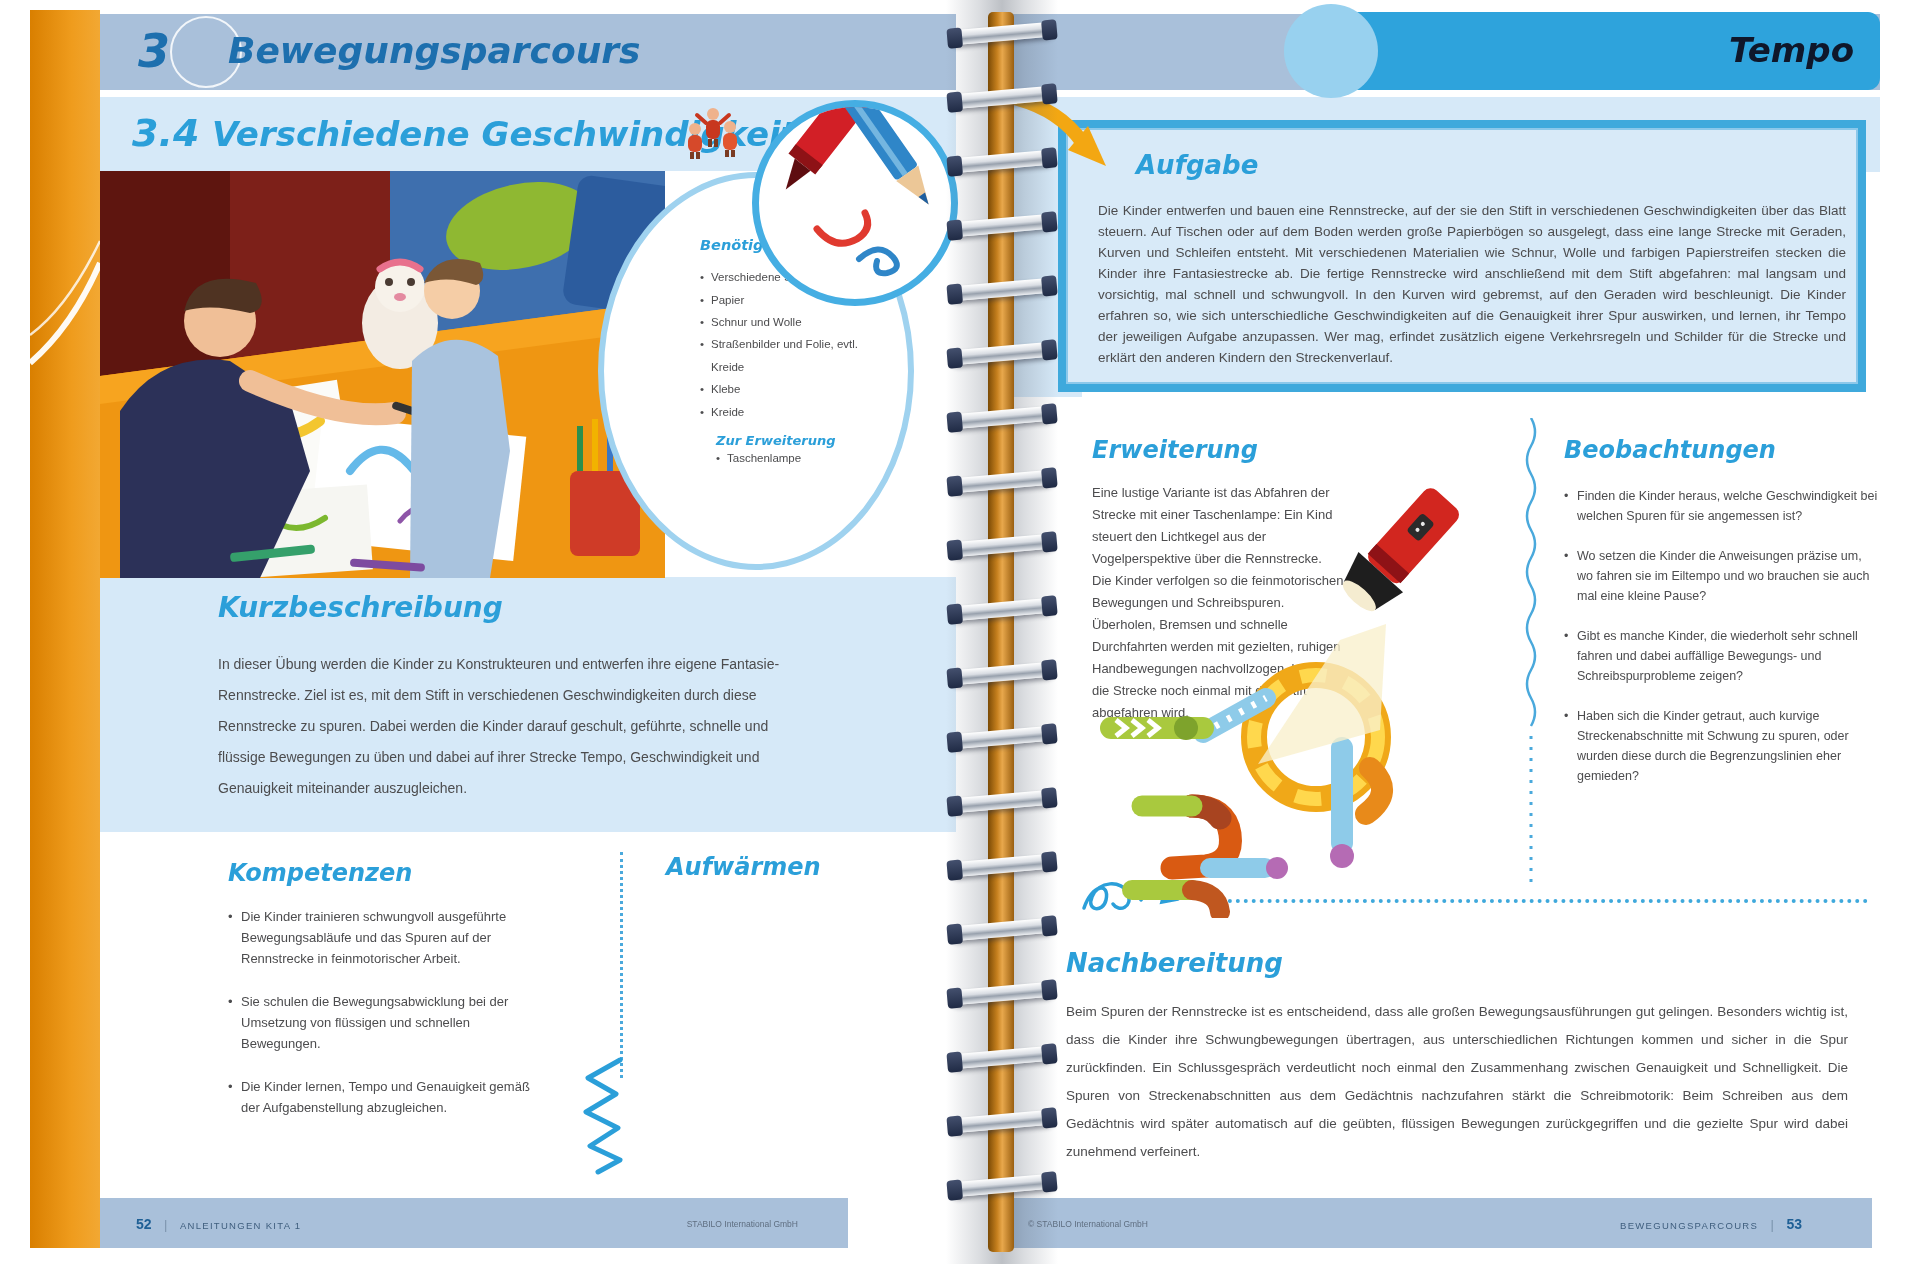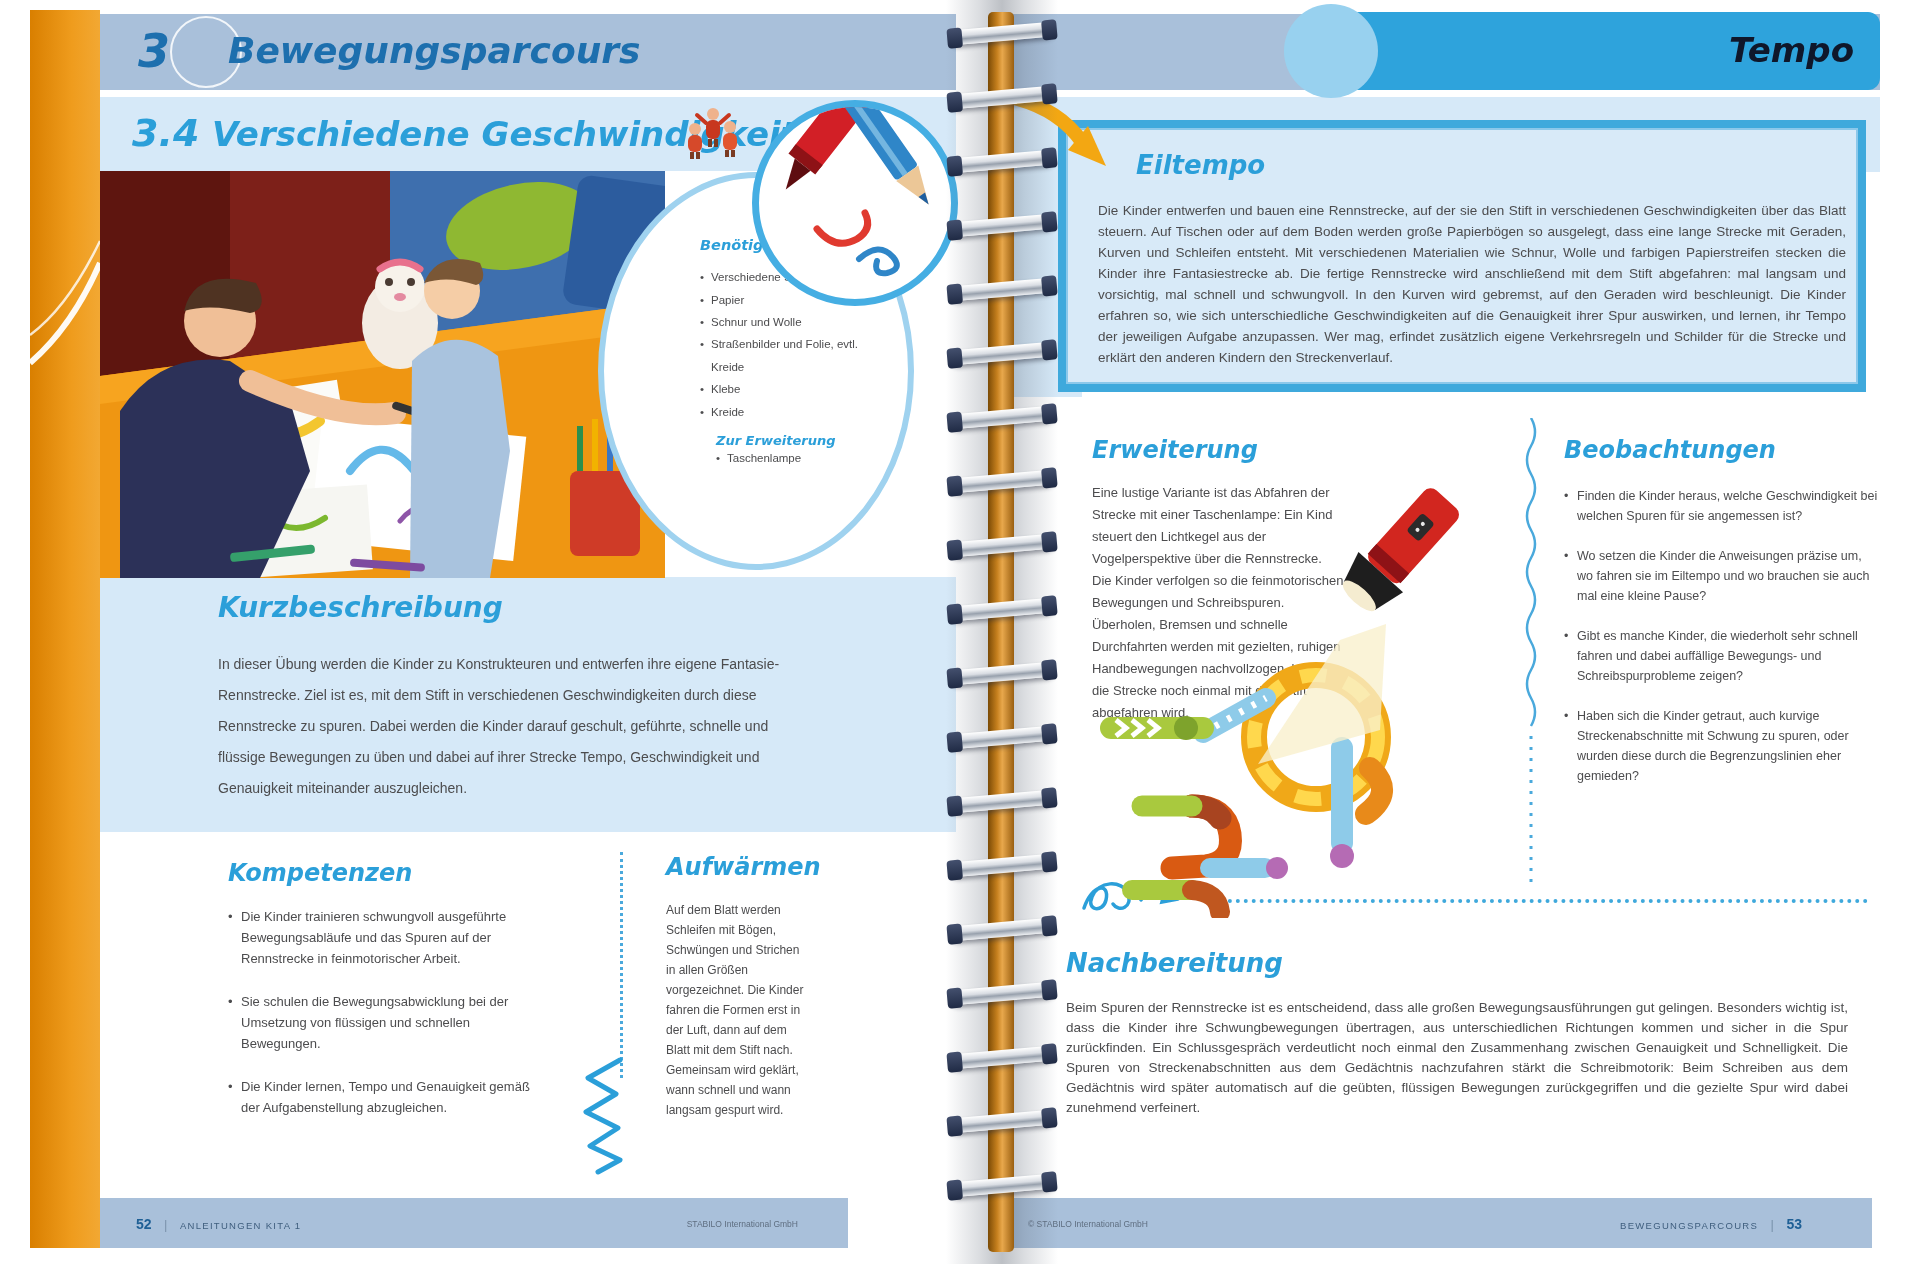--- a/index.html
+++ b/index.html
@@ -110,21 +110,21 @@
   .track { position:absolute; left:1080px; top:628px; z-index:2; }
   .wavy { position:absolute; left:1522px; top:418px; }
   .beo-heading { position:absolute; left:1564px; top:436px; }
   .beo-list { position:absolute; left:1564px; top:486px; width:314px; list-style:none; }
   .beo-list li { position:relative; padding-left:13px; font-size:12.5px; line-height:1.6; color:#4c4c4e; margin-bottom:20px; }
   .beo-list li::before { content:"•"; position:absolute; left:0; }
 
   .scribble { position:absolute; left:1080px; top:876px; }
   .dotline { position:absolute; left:1212px; top:899px; width:656px; border-top:4px dotted #3fa9dc; }
   .nach-heading { position:absolute; left:1066px; top:948px; font-size:26px; }
-  .nach-text { position:absolute; left:1066px; top:998px; width:782px; font-size:13.5px; line-height:20px; text-align:justify; }
+  .nach-text { position:absolute; left:1066px; top:998px; width:782px; font-size:13.5px; line-height:28px; text-align:justify; }
 </style>
 </head>
 <body>
 
 <div id="sheet">
 
   <div class="orange-strip">
     <svg class="swoosh" width="70" height="150" viewBox="0 0 70 150">
       <path d="M0,128 Q42,92 70,28" stroke="#ffffff" stroke-width="6" fill="none" opacity="0.95"></path>
       <path d="M0,100 Q38,72 70,6" stroke="#ffffff" stroke-width="2.5" fill="none" opacity="0.8"></path>
@@ -246,21 +246,20 @@
   <ul class="komp-list">
     <li><span>Die Kinder trainieren schwungvoll ausgeführte Bewegungsabläufe und das Spuren auf der Rennstrecke in feinmotorischer Arbeit.</span></li>
     <li><span>Sie schulen die Bewegungsabwicklung bei der Umsetzung von flüssigen und schnellen Bewegungen.</span></li>
     <li><span>Die Kinder lernen, Tempo und Genauigkeit gemäß der Aufgabenstellung abzugleichen.</span></li>
   </ul>
   <div class="divider-dot"></div>
   <svg class="zigzag" width="52" height="120" viewBox="0 0 52 120">
     <polyline points="44,4 12,22 40,38 10,56 42,72 14,90 44,104 22,116" stroke="#2b9fd9" stroke-width="5" fill="none" stroke-linejoin="round" stroke-linecap="round"></polyline>
   </svg>
   <div class="col-heading hand aufw-heading">Aufwärmen</div>
-  <div class="aufw-text txt">Auf dem Blatt werden Schleifen mit Bögen, Schwüngen und Strichen in allen Größen vorgezeichnet. Die Kinder fahren die Formen erst in der Luft, dann auf dem Blatt mit dem Stift nach. Gemeinsam wird geklärt, wann schnell und wann langsam gespurt wird.</div>
 
   <div class="footer footer-l">
     <div class="row">
       <span class="pg-num">52</span>
       <span class="pg-sep">|</span>
       <span class="pg-label">ANLEITUNGEN KITA 1</span>
     </div>
     <span class="credit credit-l">STABILO International GmbH</span>
   </div>
 
@@ -285,21 +284,21 @@
       <div class="coil" style="top: 986px;"></div>
       <div class="coil" style="top: 1050px;"></div>
       <div class="coil" style="top: 1114px;"></div>
       <div class="coil" style="top: 1178px;"></div>
     </div>
 
   <div class="titleband-r"></div>
   <div class="aufgabe-strip"></div>
 
   <div class="aufgabe-box">
-    <div class="aufgabe-heading hand">Eiltempo</div>
+    <div class="aufgabe-heading hand">Aufgabe</div>
     <div class="aufgabe-text txt">Die Kinder entwerfen und bauen eine Rennstrecke, auf der sie den Stift in verschiedenen Geschwindigkeiten über das Blatt steuern. Auf Tischen oder auf dem Boden werden große Papierbögen so ausgelegt, dass eine lange Strecke mit Geraden, Kurven und Schleifen entsteht. Mit verschiedenen Materialien wie Schnur, Wolle und farbigen Papierstreifen stecken die Kinder ihre Fantasiestrecke ab. Die fertige Rennstrecke wird anschließend mit dem Stift abgefahren: mal langsam und vorsichtig, mal schnell und schwungvoll. In den Kurven wird gebremst, auf den Geraden wird beschleunigt. Die Kinder erfahren so, wie sich unterschiedliche Geschwindigkeiten auf die Genauigkeit ihrer Spur auswirken, und lernen, ihr Tempo der jeweiligen Aufgabe anzupassen. Wer mag, erfindet zusätzlich eigene Verkehrsregeln und Schilder für die Strecke und erklärt den anderen Kindern den Streckenverlauf.</div>
   </div>
   <svg class="arrow-icon" width="120" height="92" viewBox="0 0 120 92">
     <path d="M8,12 C40,20 62,36 76,56" stroke="#f3a712" stroke-width="14" fill="none" stroke-linecap="round"></path>
     <polygon points="100,80 62,64 82,40" fill="#f3a712"></polygon>
   </svg>
 
   <div class="col-heading hand erw-heading">Erweiterung</div>
   <div class="erw-text txt">Eine lustige Variante ist das Abfahren der Strecke mit einer Taschenlampe: Ein Kind steuert den Lichtkegel aus der Vogelperspektive über die Rennstrecke. Die Kinder verfolgen so die feinmotorischen Bewegungen und Schreibspuren. Überholen, Bremsen und schnelle Durchfahrten werden mit gezielten, ruhigen Handbewegungen nachvollzogen, bevor die Strecke noch einmal mit dem Stift abgefahren wird.</div>
 

